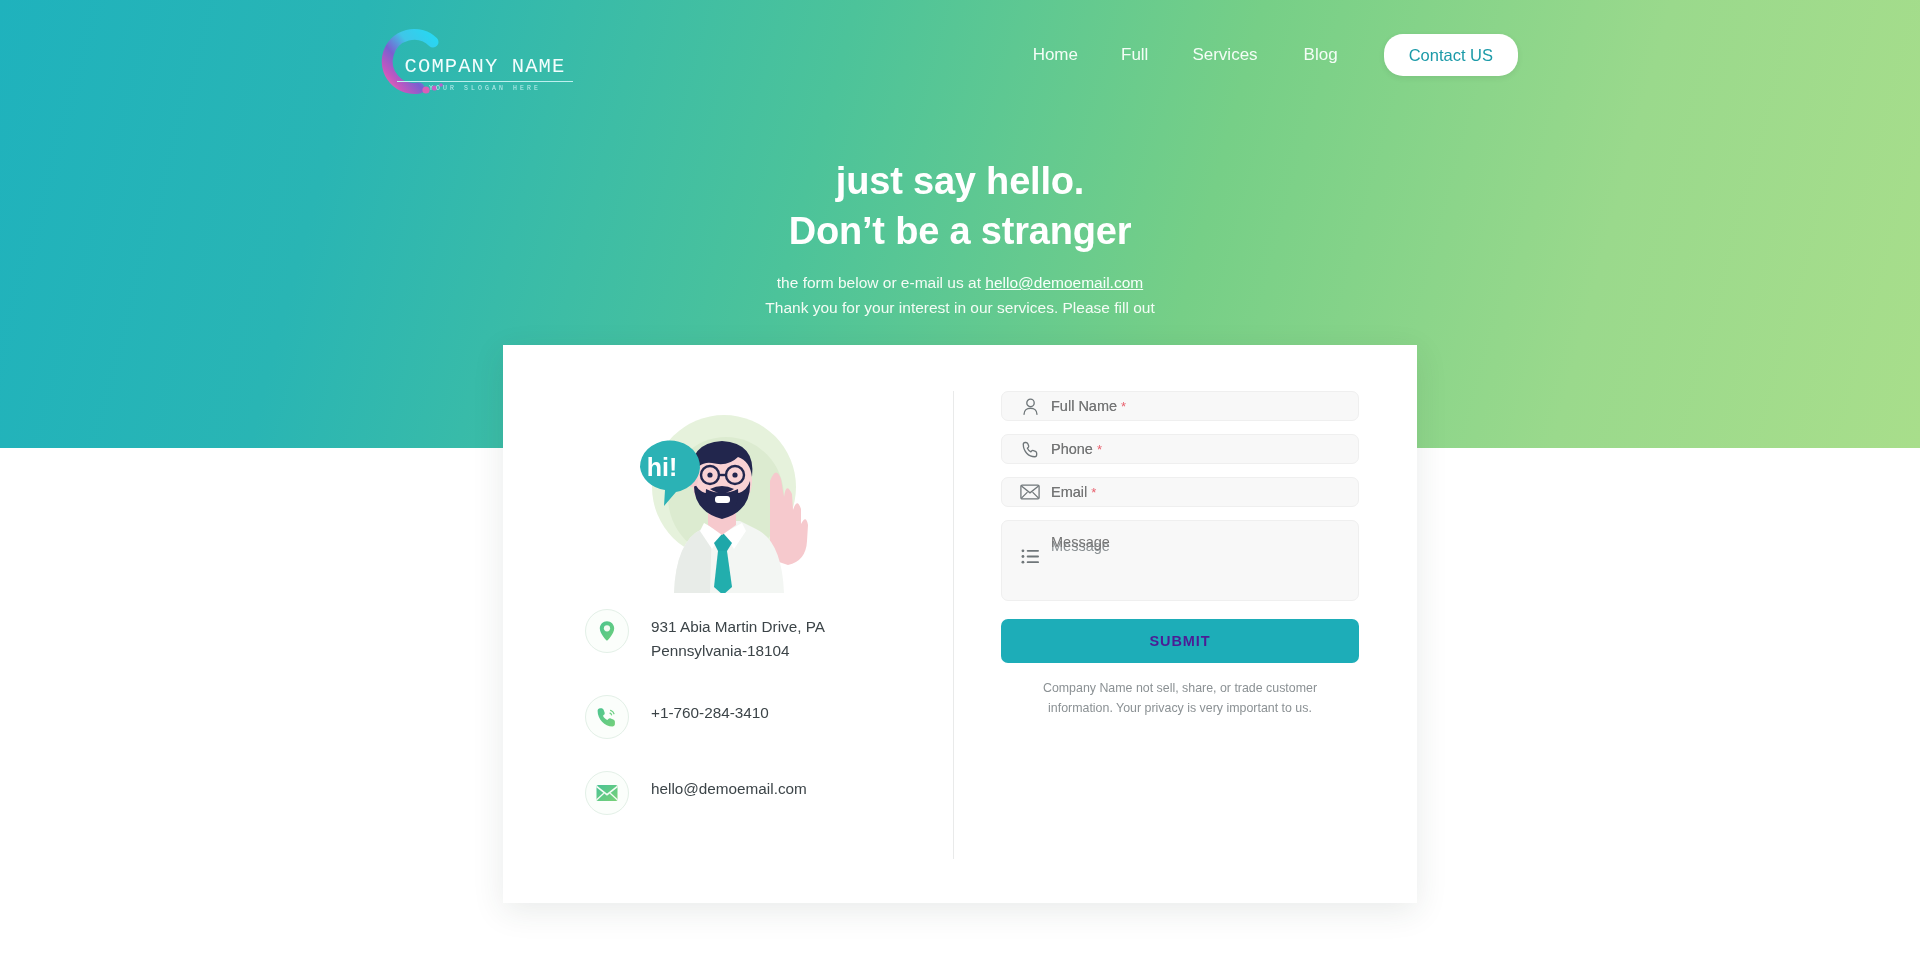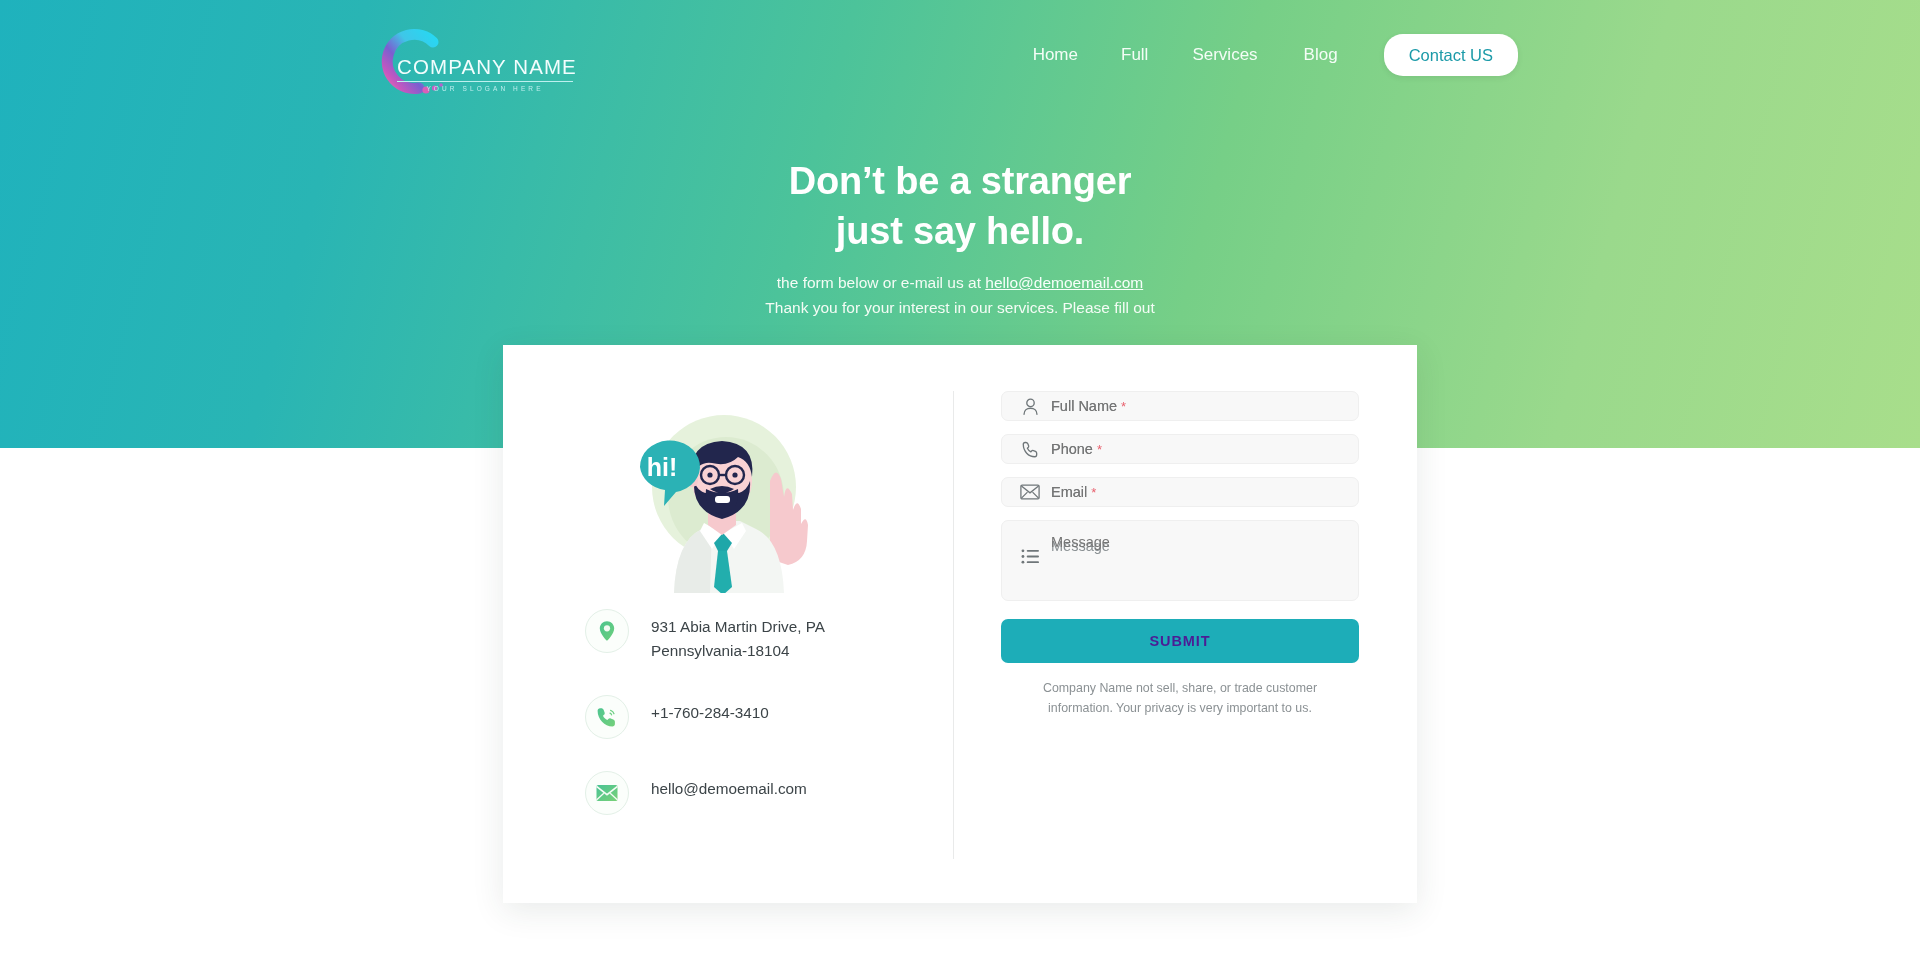--- a/index.html
+++ b/index.html
@@ -48,20 +48,21 @@
     position: absolute;
     left: 0; top: 2px;
     width: 78px; height: 78px;
   }
   .logo-text-wrap {
     position: absolute;
     left: 26px;
     top: 37px;
     width: 176px;
     text-align: center;
+    font-family: Liberation Mono, monospace;
   }
   .logo-name {
     font-size: 20.5px;
     letter-spacing: 1.1px;
     color: #f2fdfd;
     font-weight: 400;
     line-height: 1;
     display: block;
     white-space: nowrap;
     border-bottom: 1.5px solid #bdf0ef;
@@ -332,22 +333,22 @@
     <nav class="nav">
       <a class="nav-link nav-gap-1" href="#">Home</a>
       <a class="nav-link nav-gap-2" href="#">Full</a>
       <a class="nav-link nav-gap-3" href="#">Services</a>
       <a class="nav-link nav-gap-4" href="#">Blog</a>
       <a class="contact-btn" href="#">Contact US</a>
     </nav>
   </div>
 
   <div class="hero-title">
+    <span>just say hello.</span>
     <span>Don’t be a stranger</span>
-    <span>just say hello.</span>
   </div>
 
   <div class="hero-sub">
     <span><em style="font-style:normal">the form below or e-mail us at</em>&nbsp;<a class="hero-email" href="#">hello@demoemail.com</a></span>
     <span>Thank you for your interest in our services. Please fill out</span>
   </div>
 </div>
 
 <div class="card">
   <div class="card-inner">

